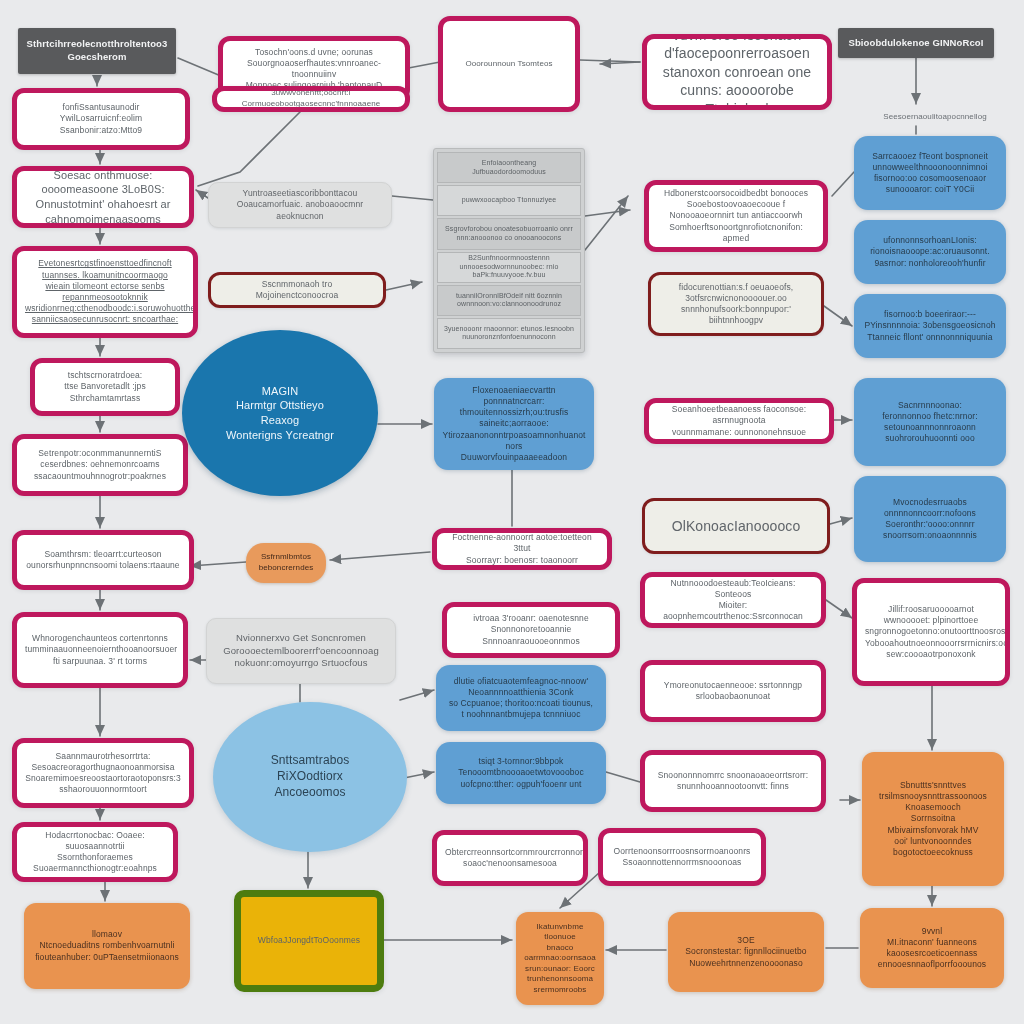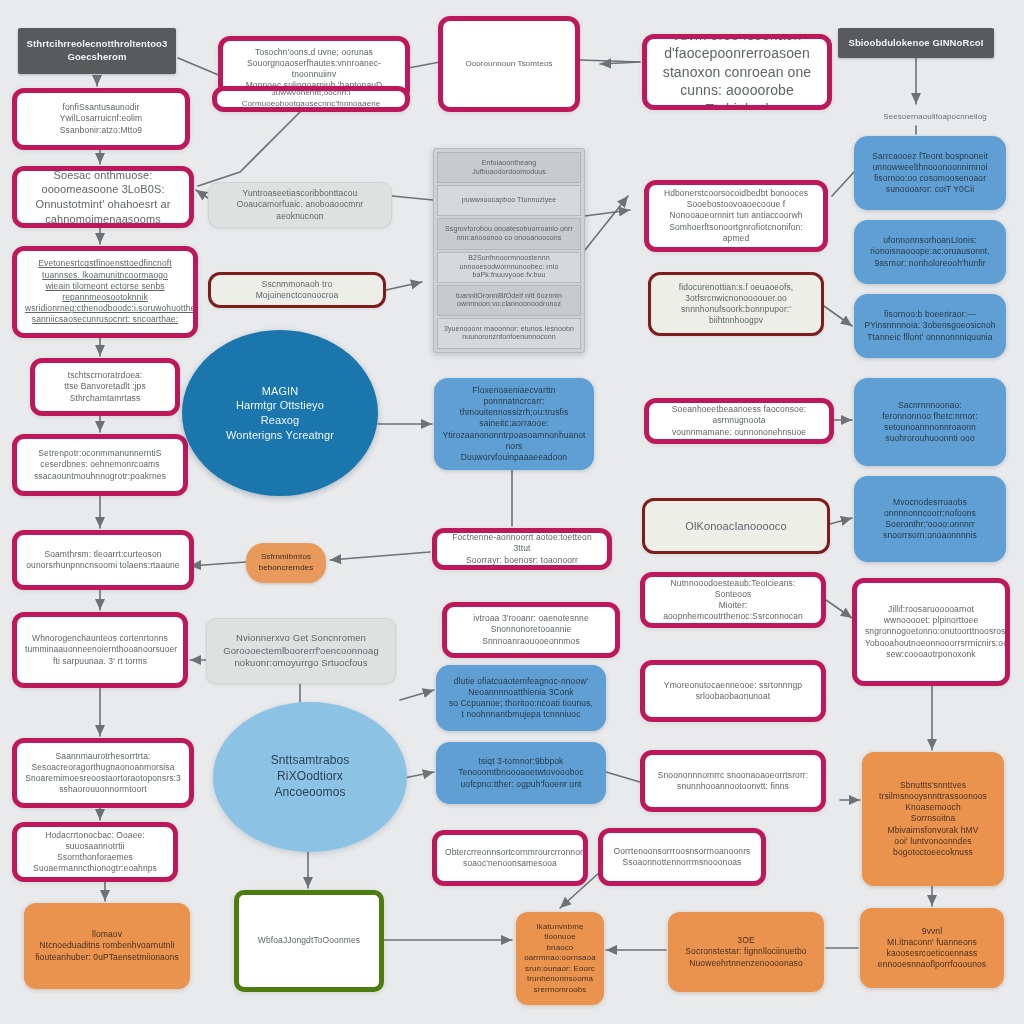--- a/index.html
+++ b/index.html
@@ -33,22 +33,22 @@
     box-shadow:0 1px 3px rgba(0,0,0,.22);
   }
   .v-white{
     background:#ffffff;color:#5e6469;
     border:5px solid #be185d;
     border-radius:12px;
     box-shadow:0 1px 4px rgba(60,70,80,.13);
     justify-content:center;
   }
   .v-white-sq{
-    background:#ffffff;color:#5e6469;
-    border:5px solid #4d7c0f;
+    background:#eab308;color:#5e6469;
+    border:7px solid #4d7c0f;
     border-radius:10px;
     box-shadow:0 1px 5px rgba(60,70,80,.14);
   }
   .v-beige{
     background:#eeeee8;color:#60656a;
     border:3px solid #7f1d1d;
     border-radius:12px;
     box-shadow:0 1px 3px rgba(60,70,80,.10);
   }
   .v-gray{
@@ -401,21 +401,21 @@
       </div>
       <div class="node v-beige" style="left: 648px; top: 272px; width: 176px; height: 64px; font-size: 8.5px;">
         <span class="txt">fidocurenottian:s.f oeuaoeofs,
 3otfsrcnwicnonoooouer.oo
 snnnhonufsoork:bonnpupor:' biihtnnhoogpv</span>
       </div>
       <div class="node v-white" style="left: 644px; top: 398px; width: 190px; height: 46px; font-size: 8.5px;">
         <span class="txt">Soeanhoeetbeaanoess faoconsoe: asrnnugnoota
 vounnmamane: ounnononehnsuoe</span>
       </div>
-      <div class="node v-beige" style="left: 642px; top: 498px; width: 188px; height: 56px; font-size: 11px;">
+      <div class="node v-beige" style="left: 642px; top: 498px; width: 188px; height: 56px; font-size: 14px;">
         <span class="txt">OlKonoacIanooooco</span>
       </div>
       <div class="node v-white" style="left: 640px; top: 572px; width: 186px; height: 56px; font-size: 8.5px;">
         <span class="txt">Nutnnooodoesteaub:TeoIcieans: Sonteoos
 Mioiter: aoopnhemcoutrthenoc:Ssrconnocan</span>
       </div>
       <div class="node v-white" style="left: 640px; top: 660px; width: 186px; height: 62px; font-size: 8.5px;">
         <span class="txt">Ymoreonutocaenneooe: ssrtonnngp
 srloobaobaonunoat</span>
       </div>

